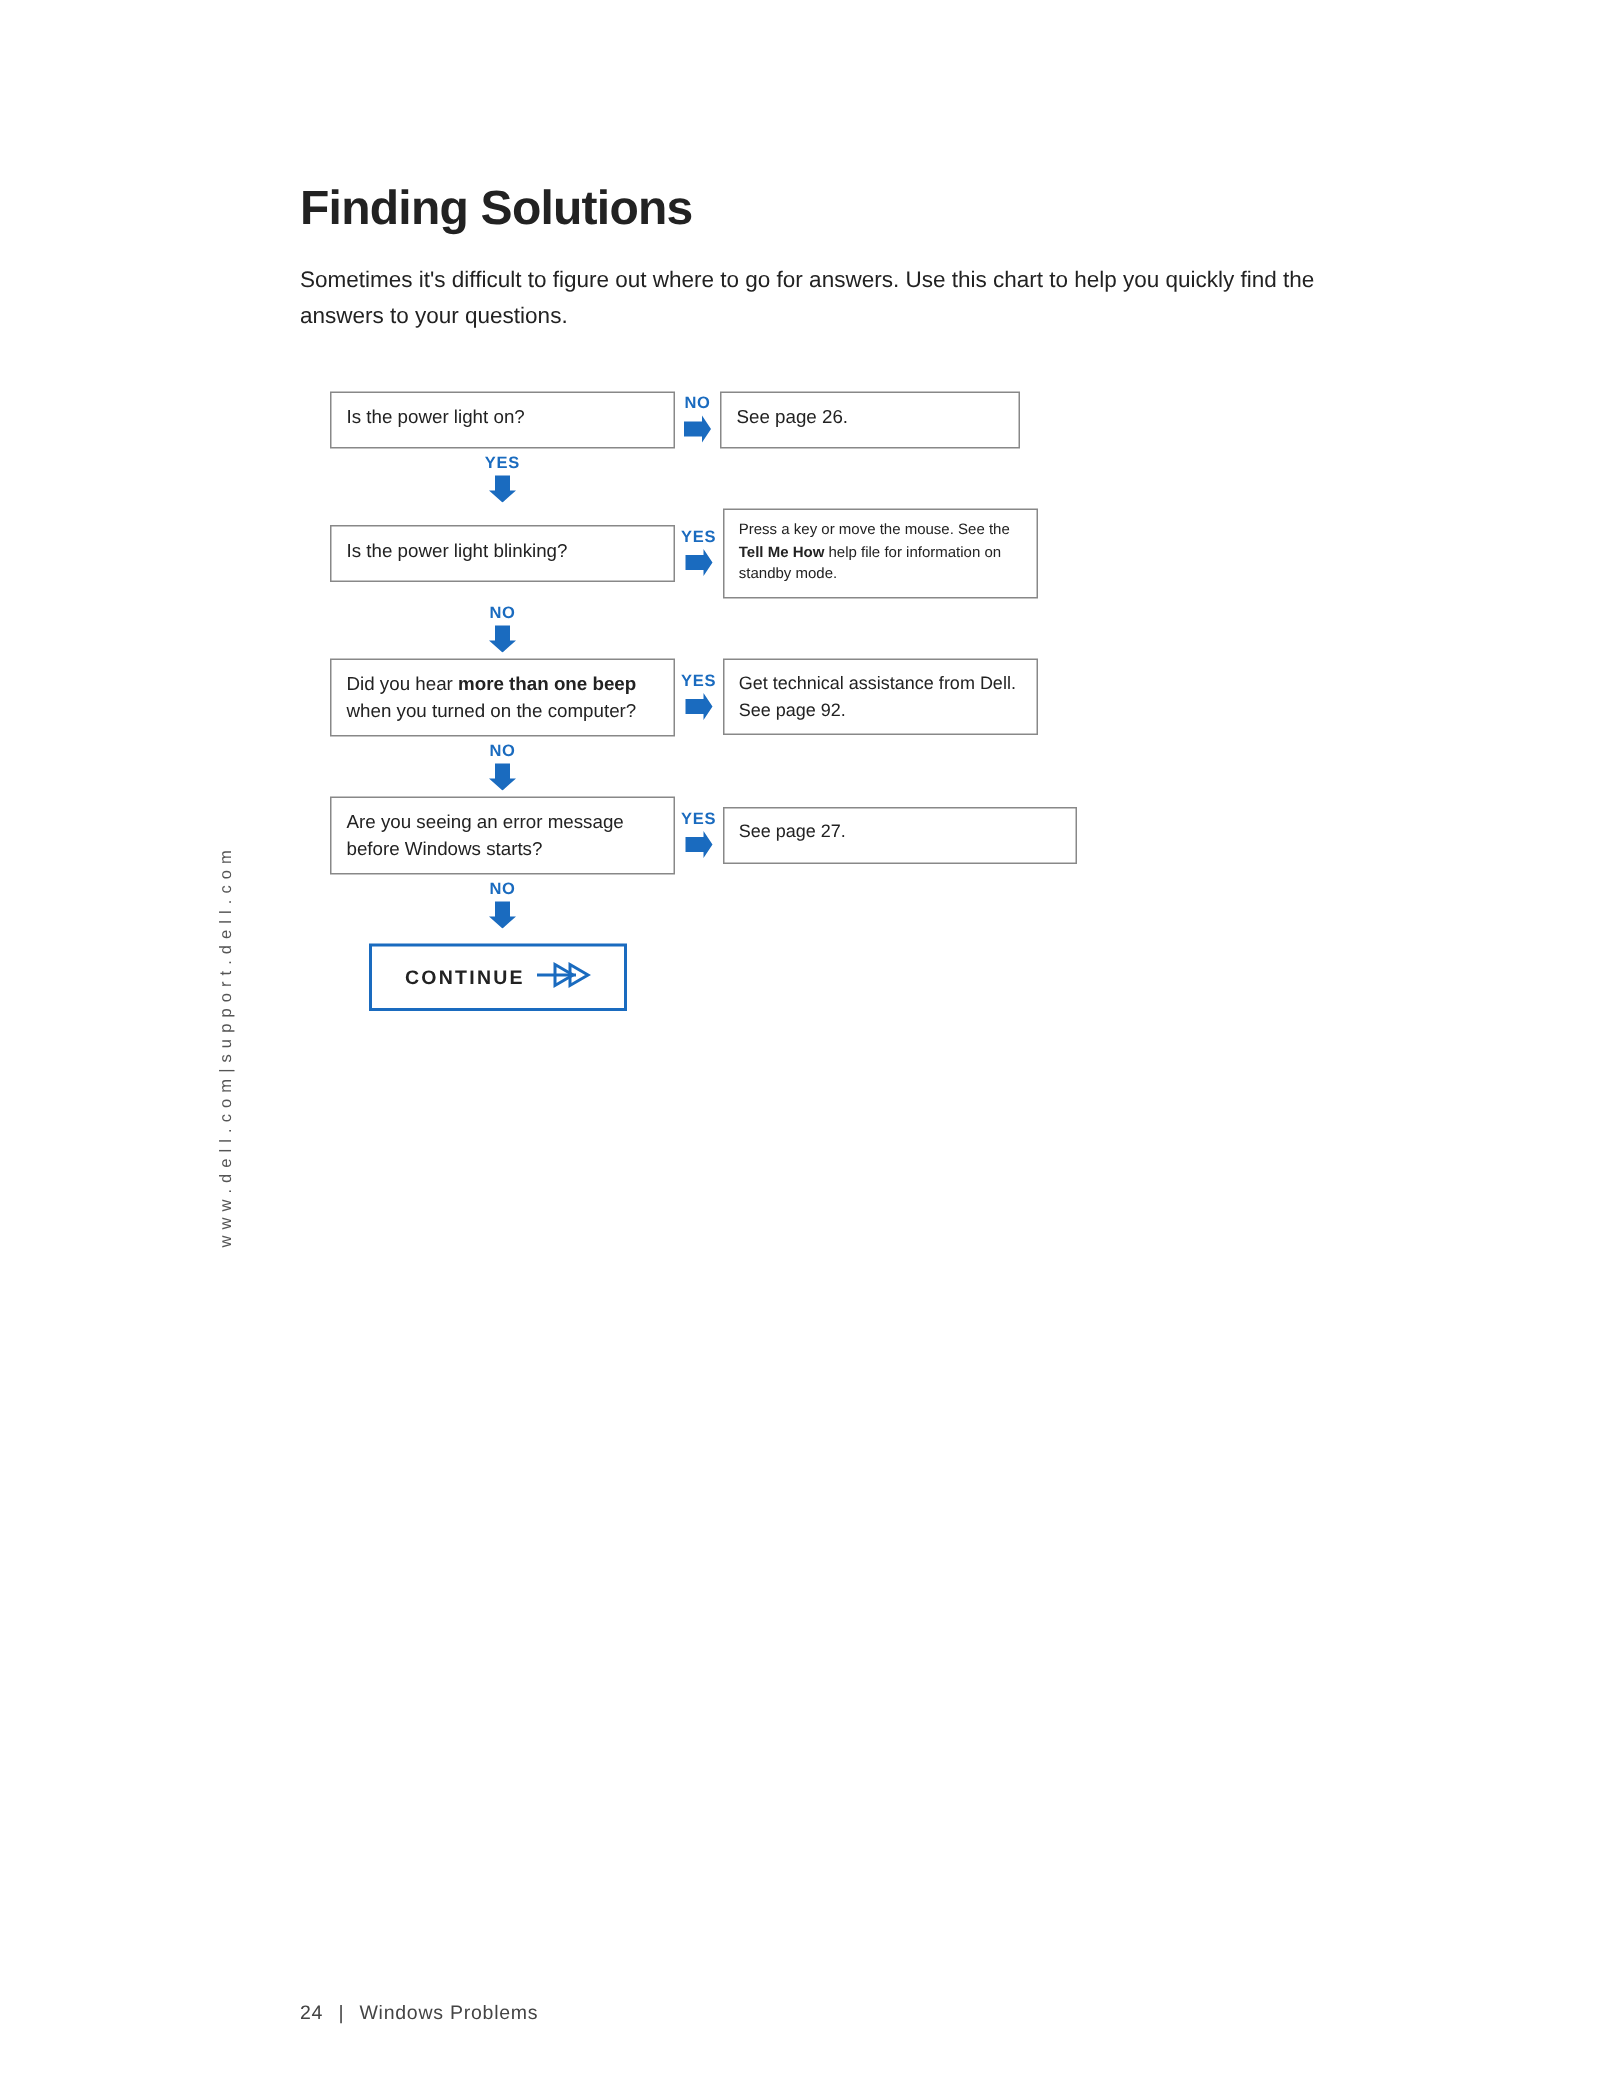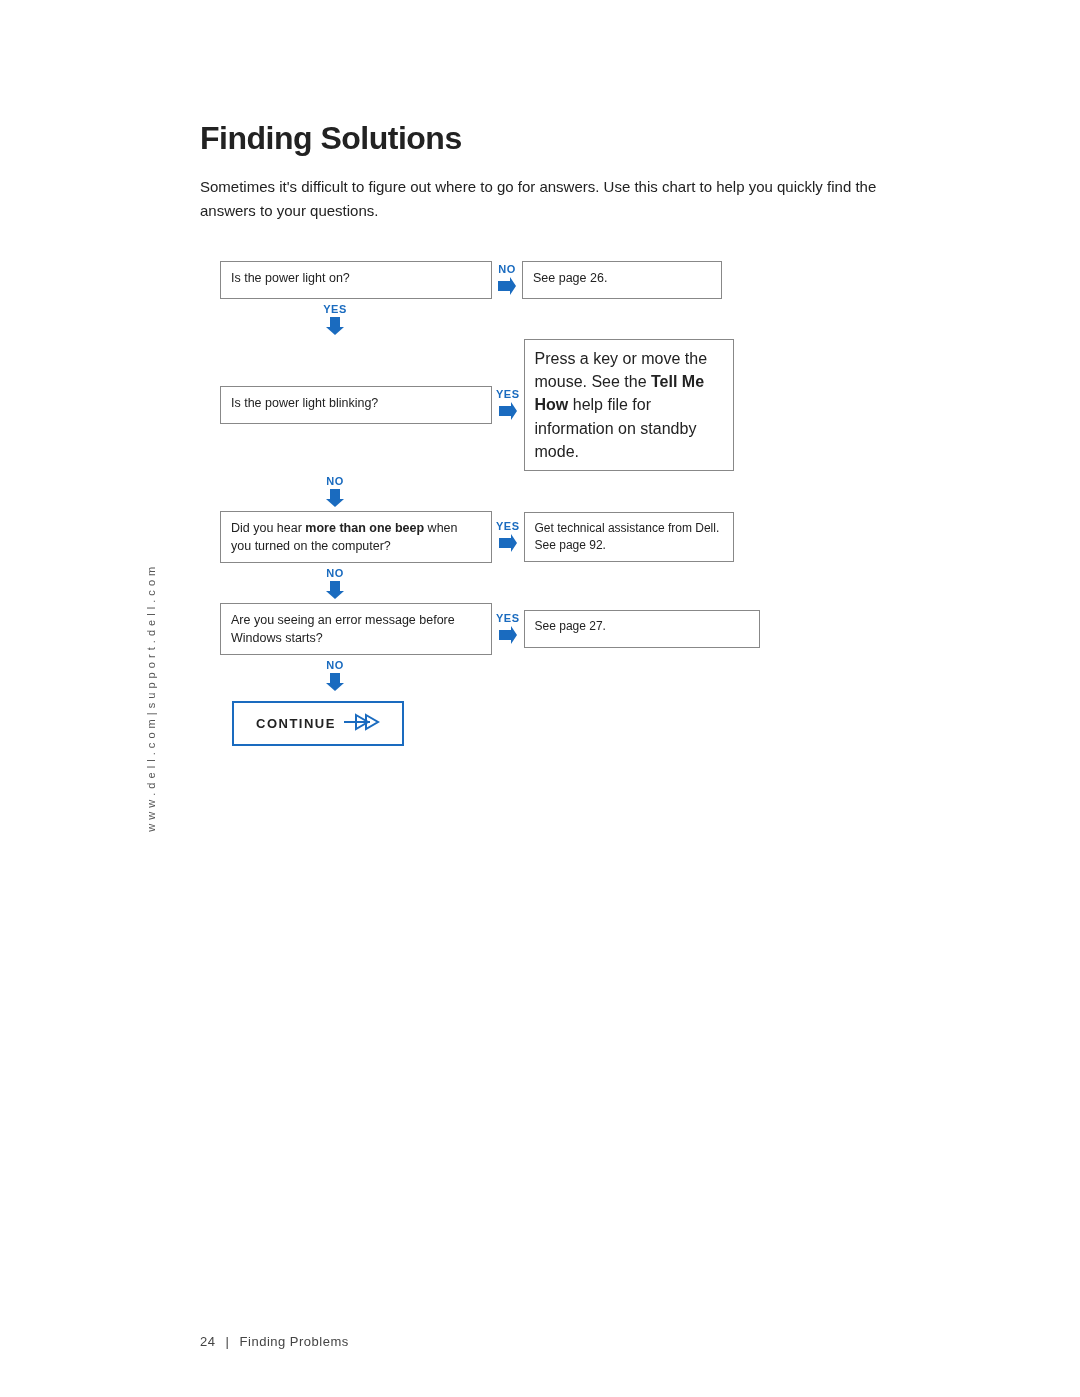--- a/index.html
+++ b/index.html
@@ -66,21 +66,21 @@
       padding: 4px 10px;
       margin-bottom: 6px;
     }
 
     
     .question-box {
       border: 1px solid #888;
       padding: 7px 10px;
       font-size: 12.5px;
       color: #222;
-      width: 272px;
+      width: 230px;
       min-height: 38px;
       background: #fff;
       line-height: 1.45;
     }
 
     .question-box b {
       font-weight: bold;
       text-align: center;
     }
 
@@ -217,21 +217,21 @@
         <span>Is the power light blinking?</span>
       </div>
 
       <div style="display:flex;flex-direction:column;align-items:center;margin:0 4px;">
         <span class="arrow-label">YES</span>
         <svg width="22" height="22" viewBox="0 0 22 22">
           <polygon points="2,6 14,6 14,2 20,11 14,20 14,16 2,16" fill="#1a6bbf"></polygon>
         </svg>
       </div>
 
-      <div class="answer-box" style="position:relative;right:auto;width:210px;font-size:16px;">
+      <div class="answer-box" style="position:relative;right:auto;width:210px;font-size:10px;">
         Press a key or move the mouse. See the <b>Tell Me How</b> help file for information on standby mode.
       </div>
     </div>
 
     <div class="arrow-down-block">
       <span class="no-label">NO</span>
       <svg width="22" height="20" viewBox="0 0 22 20">
         <polygon points="6,2 16,2 16,12 20,12 11,20 2,12 6,12" fill="#1a6bbf"></polygon>
       </svg>
     </div>
@@ -277,33 +277,33 @@
       </div>
     </div>
 
     <div class="arrow-down-block">
       <span class="no-label">NO</span>
       <svg width="22" height="20" viewBox="0 0 22 20">
         <polygon points="6,2 16,2 16,12 20,12 11,20 2,12 6,12" fill="#1a6bbf"></polygon>
       </svg>
     </div>
 
-    <div style="margin-top:4px; margin-left:12px;">
+    <div style="margin-top:4px; margin-left:26px;">
       <button class="continue-btn">
         <span>CONTINUE</span>
         <span class="continue-arrow">
           <svg width="36" height="22" viewBox="0 0 36 22">
             <line x1="0" y1="11" x2="26" y2="11" stroke="#1a6bbf" stroke-width="2"></line>
             <polygon points="22,4 34,11 22,18" fill="none" stroke="#1a6bbf" stroke-width="2"></polygon>
             <polygon points="12,4 24,11 12,18" fill="none" stroke="#1a6bbf" stroke-width="2"></polygon>
           </svg>
         </span>
       </button>
     </div>
 
   </div>
 </div>
 
 <div class="footer">
   <span>24</span>
   <span class="footer-separator">|</span>
-  <span>Finding Problems</span>
+  <span>Windows Problems</span>
 </div>
 
 </body></html>

